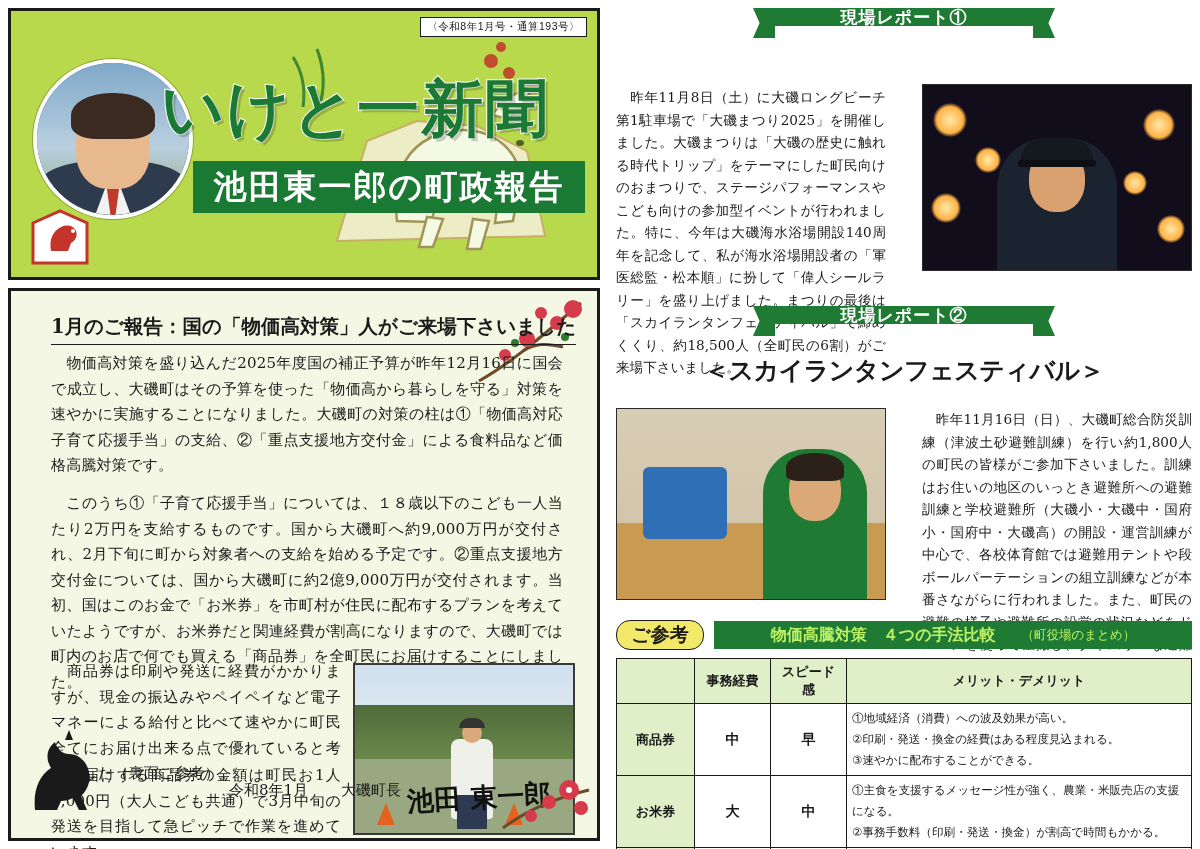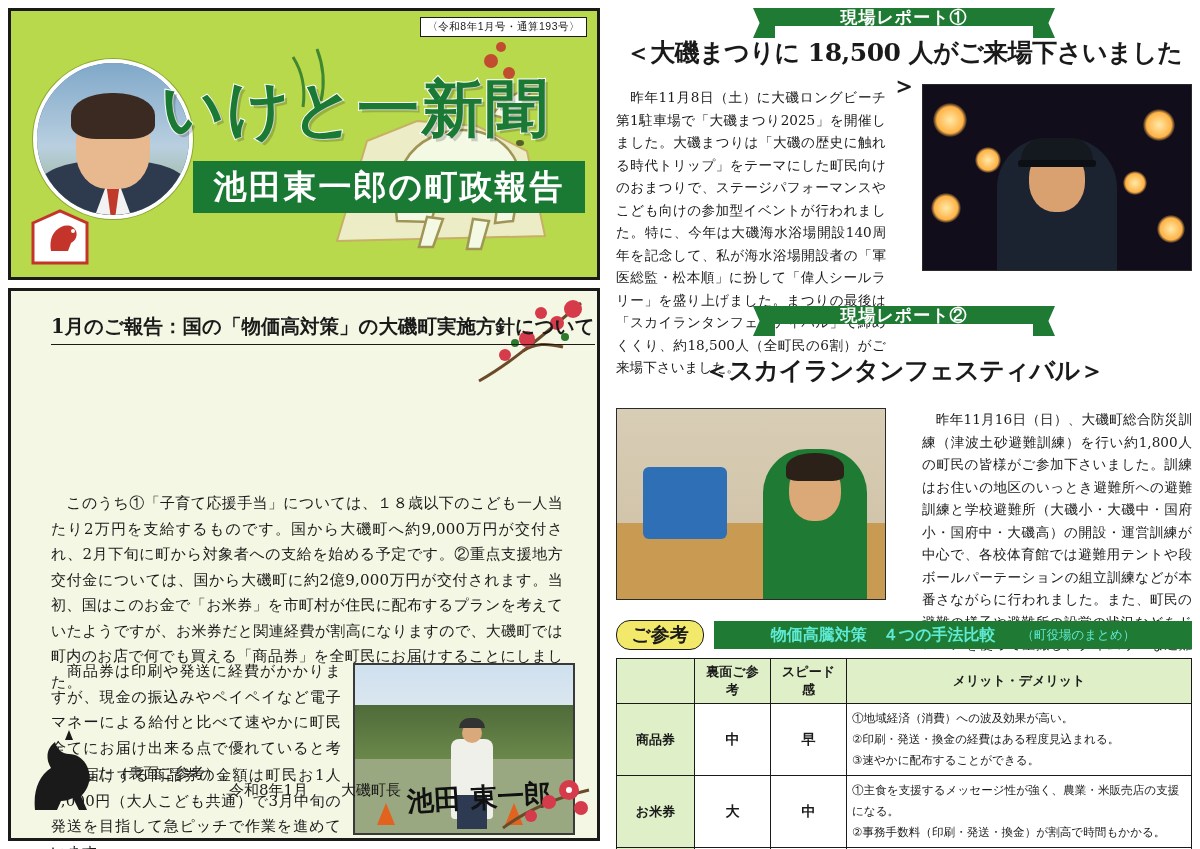--- a/index.html
+++ b/index.html
@@ -78,21 +78,21 @@
   #rp2-photo .tent{position:absolute;left:26px;top:58px;width:84px;height:72px;background:#2f6fb5;border-radius:6px;}
   #rp2-photo .man2{position:absolute;right:18px;bottom:0;width:104px;height:150px;background:#1f7a33;border-radius:44px 44px 0 0;}
   #rp2-photo .man2 .head{position:absolute;left:50%;top:12px;transform:translateX(-50%);width:52px;height:60px;border-radius:46%;background:#dba877;}
   #rp2-photo .man2 .hair{position:absolute;left:50%;top:4px;transform:translateX(-50%);width:58px;height:28px;border-radius:50% 50% 20% 20%;background:#2b2119;}
   #rp2-text{position:absolute;right:0;top:400px;width:270px;}
 
   
   #table-wrap{position:absolute;left:0;top:612px;width:576px;}
   #tbl-head{display:flex;align-items:center;gap:10px;}
   #tbl-ref{width:86px;height:28px;background:#f2e96a;border:1.5px solid #1a1a1a;border-radius:14px;display:flex;align-items:center;justify-content:center;font-size:19px;font-weight:bold;font-family:"DejaVu Serif",serif;}
-  #tbl-title-bar{flex:1;height:28px;background:#1f7a33;color:#5eead4;display:flex;align-items:center;justify-content:center;gap:26px;font-family:"DejaVu Serif",serif;font-weight:bold;font-size:16px;}
+  #tbl-title-bar{flex:1;height:28px;background:#1f7a33;color:#bef264;display:flex;align-items:center;justify-content:center;gap:26px;font-family:"DejaVu Serif",serif;font-weight:bold;font-size:16px;}
   #tbl-title-bar .note{font-size:12.5px;font-weight:normal;}
   table{border-collapse:collapse;width:576px;margin-top:8px;font-family:"DejaVu Serif",serif;table-layout:fixed;}
   th,td{border:1px solid #1a1a1a;padding:4px 5px;font-size:12.2px;vertical-align:middle;}
   thead th{background:#dff0c8;text-align:center;font-size:13px;height:28px;}
   td.rowlab{background:#dff0c8;text-align:center;font-weight:bold;font-size:13px;width:78px;}
   td.ctr{text-align:center;font-size:14px;font-weight:bold;}
   td.merit{line-height:21px;font-size:11.6px;}
 </style>
 </head>
 <body>
@@ -157,21 +157,22 @@
           <circle cx="70" cy="20" r="6"></circle>
         <circle cx="56" cy="46" r="8"></circle>
           <circle cx="34" cy="62" r="6"></circle>
       </g>
       <g fill="#2c7a2c">
           <circle cx="94" cy="44" r="4"></circle>
           <circle cx="44" cy="50" r="4"></circle>
         </g>
     </svg>
 
-    <div id="article-title">1月のご報告：国の「物価高対策」の大磯町実施方針について</div>
+    <div id="article-title">1月のご報告：国の「物価高対策」人がご来場下さいました</div>
+    <div class="para" id="p1">　物価高対策を盛り込んだ2025年度国の補正予算が昨年12月16日に国会で成立し、大磯町はその予算を使った「物価高から暮らしを守る」対策を速やかに実施することになりました。大磯町の対策の柱は①「物価高対応子育て応援手当」の支給、②「重点支援地方交付金」による食料品など価格高騰対策です。</div>
     <div class="para" id="p2">　このうち①「子育て応援手当」については、１８歳以下のこども一人当たり2万円を支給するものです。国から大磯町へ約9,000万円が交付され、2月下旬に町から対象者への支給を始める予定です。②重点支援地方交付金については、国から大磯町に約2億9,000万円が交付されます。当初、国はこのお金で「お米券」を市町村が住民に配布するプランを考えていたようですが、お米券だと関連経費が割高になりますので、大磯町では町内のお店で何でも買える「商品券」を全町民にお届けすることにしました。</div>
     <div class="para" id="p3">　商品券は印刷や発送に経費がかかりますが、現金の振込みやペイペイなど電子マネーによる給付と比べて速やかに町民全てにお届け出来る点で優れていると考えました（裏面ご参考）。</div>
     <div class="para" id="p4">　お届けする商品券の金額は町民お1人6,000円（大人こども共通）で3月中旬の発送を目指して急ピッチで作業を進めています。</div>
 
     <div id="photo-left">
 
       <div class="sky"></div>
       <div class="trees"></div>
       <div class="ground"></div>
       <div class="person">
@@ -205,21 +206,20 @@
       <g fill="#ffffff">
           <circle cx="72" cy="40" r="3"></circle>
         </g>
     </svg>
   </div>
 </div>
 
 <div id="right">
 
   <div class="ribbon">現場レポート①</div>
-  <div class="headline">＜大磯まつりに 18,500 人がご来場下さいました＞</div>
 
   <div class="rp-body" id="rp1-text">　昨年11月8日（土）に大磯ロングビーチ第1駐車場で「大磯まつり2025」を開催しました。大磯まつりは「大磯の歴史に触れる時代トリップ」をテーマにした町民向けのおまつりで、ステージパフォーマンスやこども向けの参加型イベントが行われました。特に、今年は大磯海水浴場開設140周年を記念して、私が海水浴場開設者の「軍医総監・松本順」に扮して「偉人シールラリー」を盛り上げました。まつりの最後は「スカイランタンフェスティバル」で締めくくり、約18,500人（全町民の6割）がご来場下さいました。</div>
 
   <div id="rp1-photo">
     <div class="glow" style="left:10px;top:18px;width:34px;height:34px;"></div>
     <div class="glow" style="left:52px;top:62px;width:26px;height:26px;"></div>
     <div class="glow" style="left:8px;top:108px;width:30px;height:30px;"></div>
     <div class="glow" style="right:16px;top:24px;width:32px;height:32px;"></div>
     <div class="glow" style="right:44px;top:86px;width:24px;height:24px;"></div>
     <div class="glow" style="right:6px;top:130px;width:28px;height:28px;"></div>
@@ -257,21 +257,21 @@
     <table>
       <colgroup>
           <col style="width:78px">
           <col style="width:76px">
           <col style="width:76px">
           <col>
         </colgroup>
       <thead>
         <tr>
           <th></th>
-          <th>裏面ご参考</th>
+          <th>事務経費</th>
           <th>スピード感</th>
           <th>メリット・デメリット</th>
         </tr>
       </thead>
       <tbody>
         <tr>
           <td class="rowlab">商品券</td>
           <td class="ctr">中</td>
           <td class="ctr">早</td>
           <td class="merit" style="white-space:pre-line">①地域経済（消費）への波及効果が高い。

